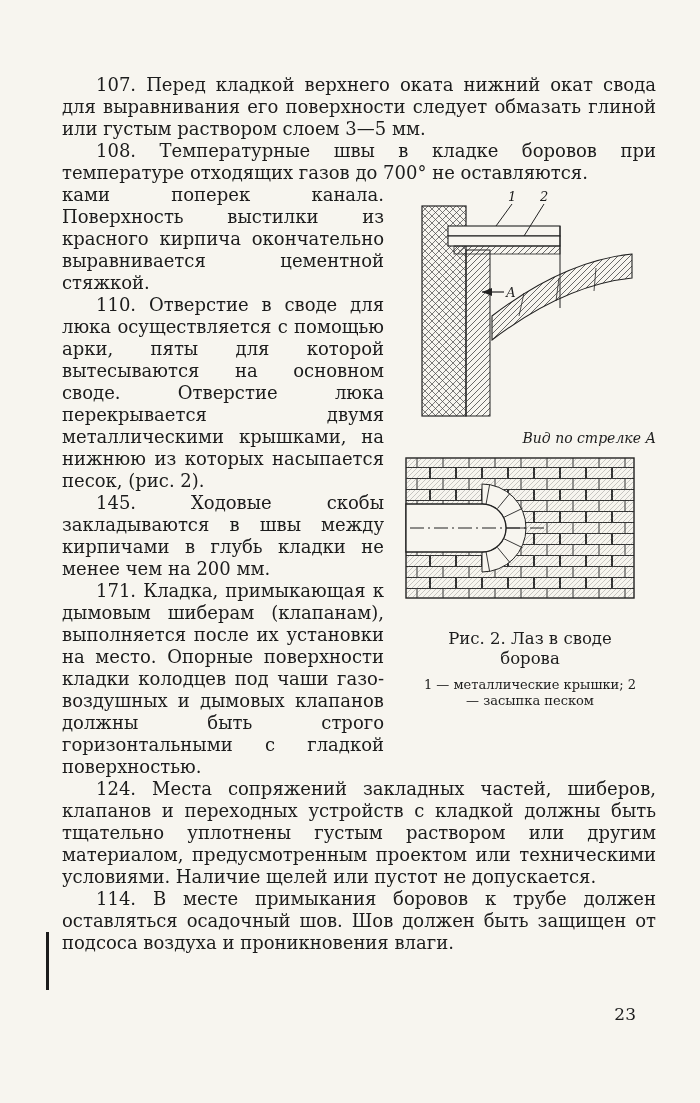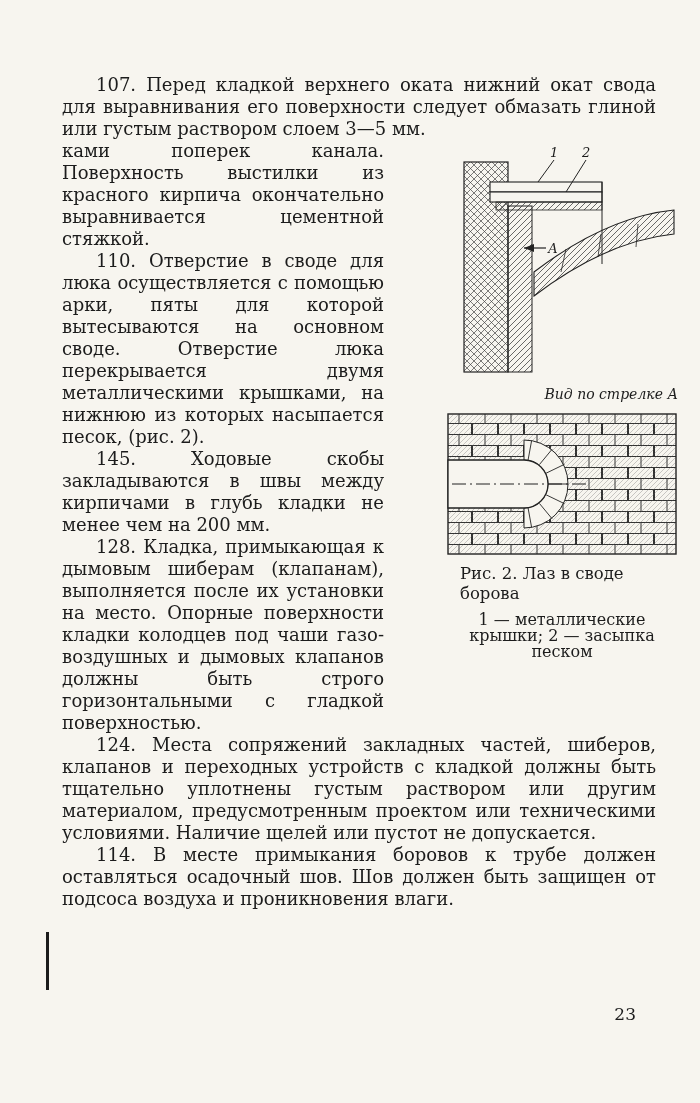--- a/index.html
+++ b/index.html
@@ -19,40 +19,41 @@
 
   .para {
     margin: 0;
     font-size: 18px;
     line-height: 22px;
     text-align: justify;
     text-indent: 34px;
   }
   .para.no-indent { text-indent: 0; }
 
-  .wrap-region { display: flex; align-items: flex-start; gap: 42px; }
+  .wrap-region { display: flex; align-items: flex-start; }
   .left-col  { flex: 0 0 322px; width: 322px; }
   .fig-col   { flex: 1 1 auto; padding-left: 20px; padding-top: 4px; }
 
   figure { margin: 0; }
   .drawing { display: block; }
 
   .fig-view-caption {
     font-style: italic;
     font-size: 14px;
     text-align: right;
     margin: 4px 0 10px 0;
   }
   .fig-caption {
     font-size: 16.5px;
     line-height: 20px;
-    margin: 7px 14px 8px 14px;
+    text-align: center;
+    margin: 28px 14px 8px 14px;
   }
   .fig-legend {
-    font-size: 16px;
+    font-size: 13px;
     line-height: 16px;
     text-align: center;
     margin: 0 16px;
   }
 
   .page-number {
     position: absolute;
     right: 64px;
     top: 1004px;
     font-size: 17px;
@@ -71,28 +72,29 @@
     font-family: "DejaVu Serif", "Liberation Serif", serif;
     fill: #1c1c1c;
   }
 </style>
 </head>
 <body>
 
 <div class="page">
 
   <p class="para">107. Перед кладкой верхнего оката нижний окат свода для выравнивания его поверхности следует обмазать глиной или густым раствором слоем 3—5 мм.</p>
+  <p class="para">108. Температурные швы в кладке боровов при температуре отходящих газов до 700° не оставляются.</p>
 
   <div class="wrap-region">
 
     <div class="left-col">
       <p class="para no-indent">ками поперек канала. Поверхность выстилки из красного кирпича окончательно выравнивается цементной стяжкой.</p>
       <p class="para">110. Отверстие в своде для люка осуществляется с помощью арки, пяты для которой вытесываются на основном своде. Отверстие люка перекрывается двумя металлическими крышками, на нижнюю из которых насыпается песок, (рис. 2).</p>
       <p class="para">145. Ходовые скобы закладываются в швы между кирпичами в глубь кладки не менее чем на 200 мм.</p>
-      <p class="para">128. Кладка, примыкающая к дымовым шиберам (клапанам), выполняется после их установки на место. Опорные поверхности кладки колодцев под чаши газо-воздушных и дымовых клапанов должны быть строго горизонтальными с гладкой поверхностью.</p>
+      <p class="para">171. Кладка, примыкающая к дымовым шиберам (клапанам), выполняется после их установки на место. Опорные поверхности кладки колодцев под чаши газо-воздушных и дымовых клапанов должны быть строго горизонтальными с гладкой поверхностью.</p>
     </div>
 
     <div class="fig-col">
       <figure>
 
         <svg class="drawing" width="232" height="238" viewBox="0 0 232 238" aria-hidden="true">
           <defs>
             <pattern id="xh1" width="7" height="7" patternUnits="userSpaceOnUse">
               <path d="M0,7 L7,0 M0,0 L7,7" stroke="#444" stroke-width="0.7"></path>
             </pattern>

